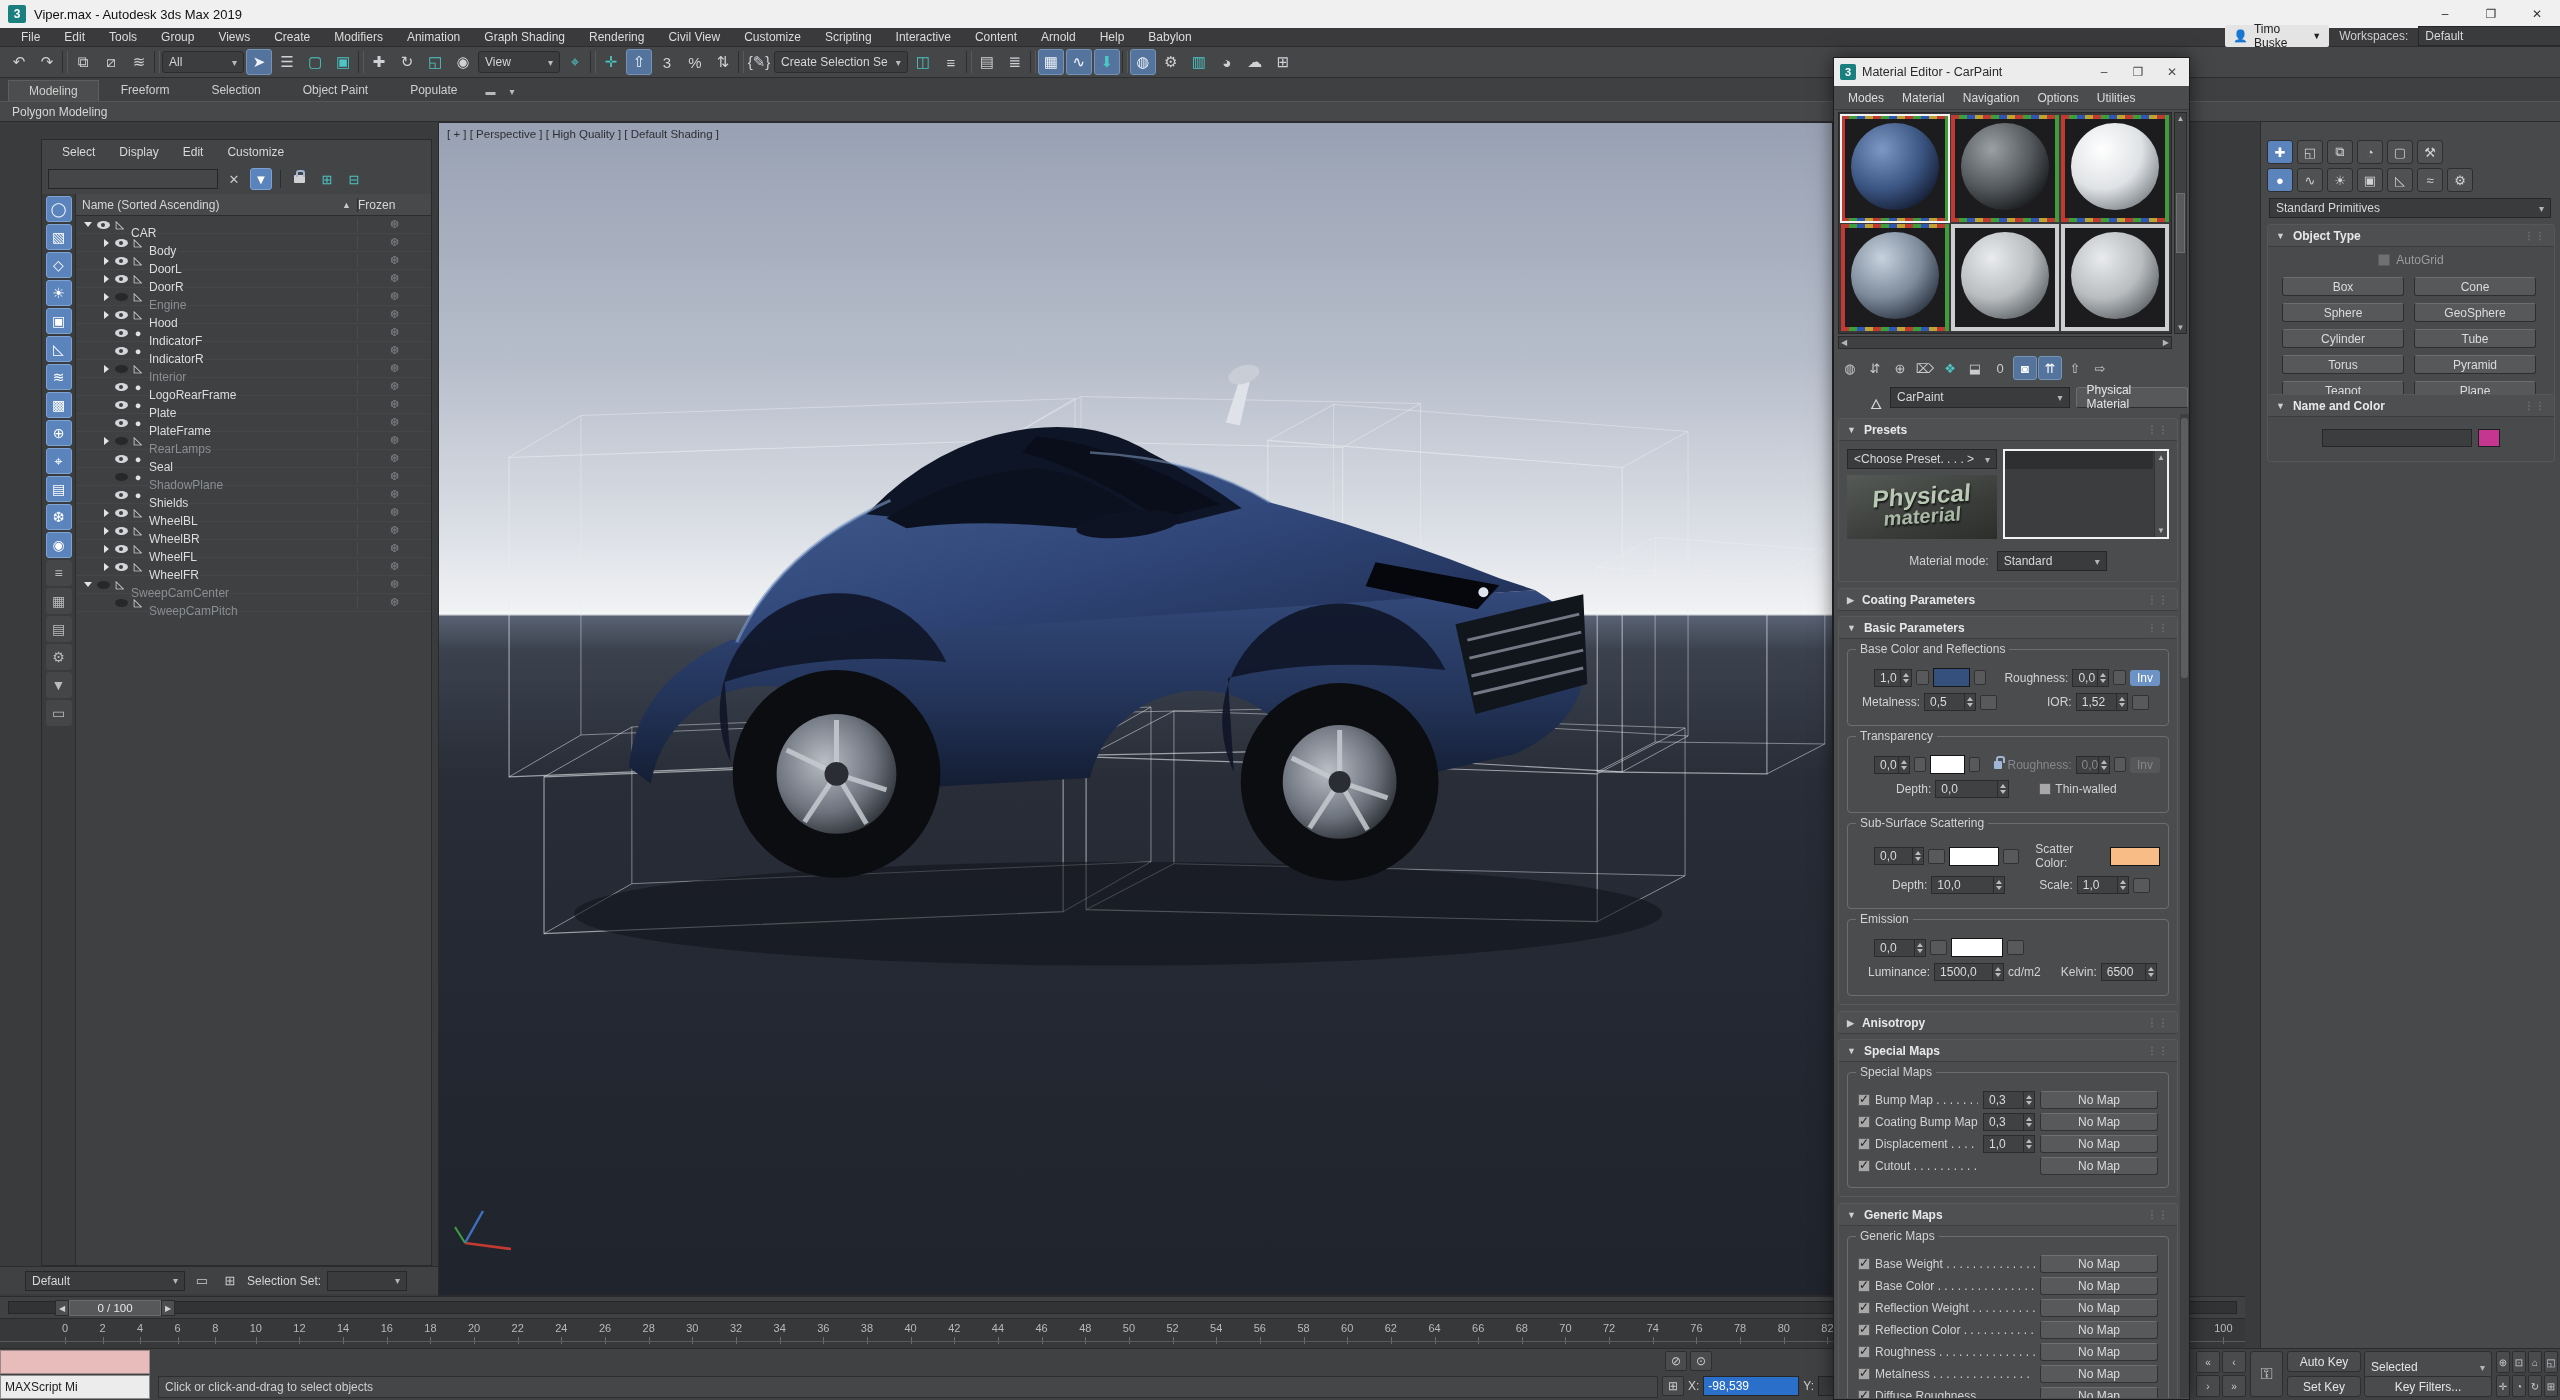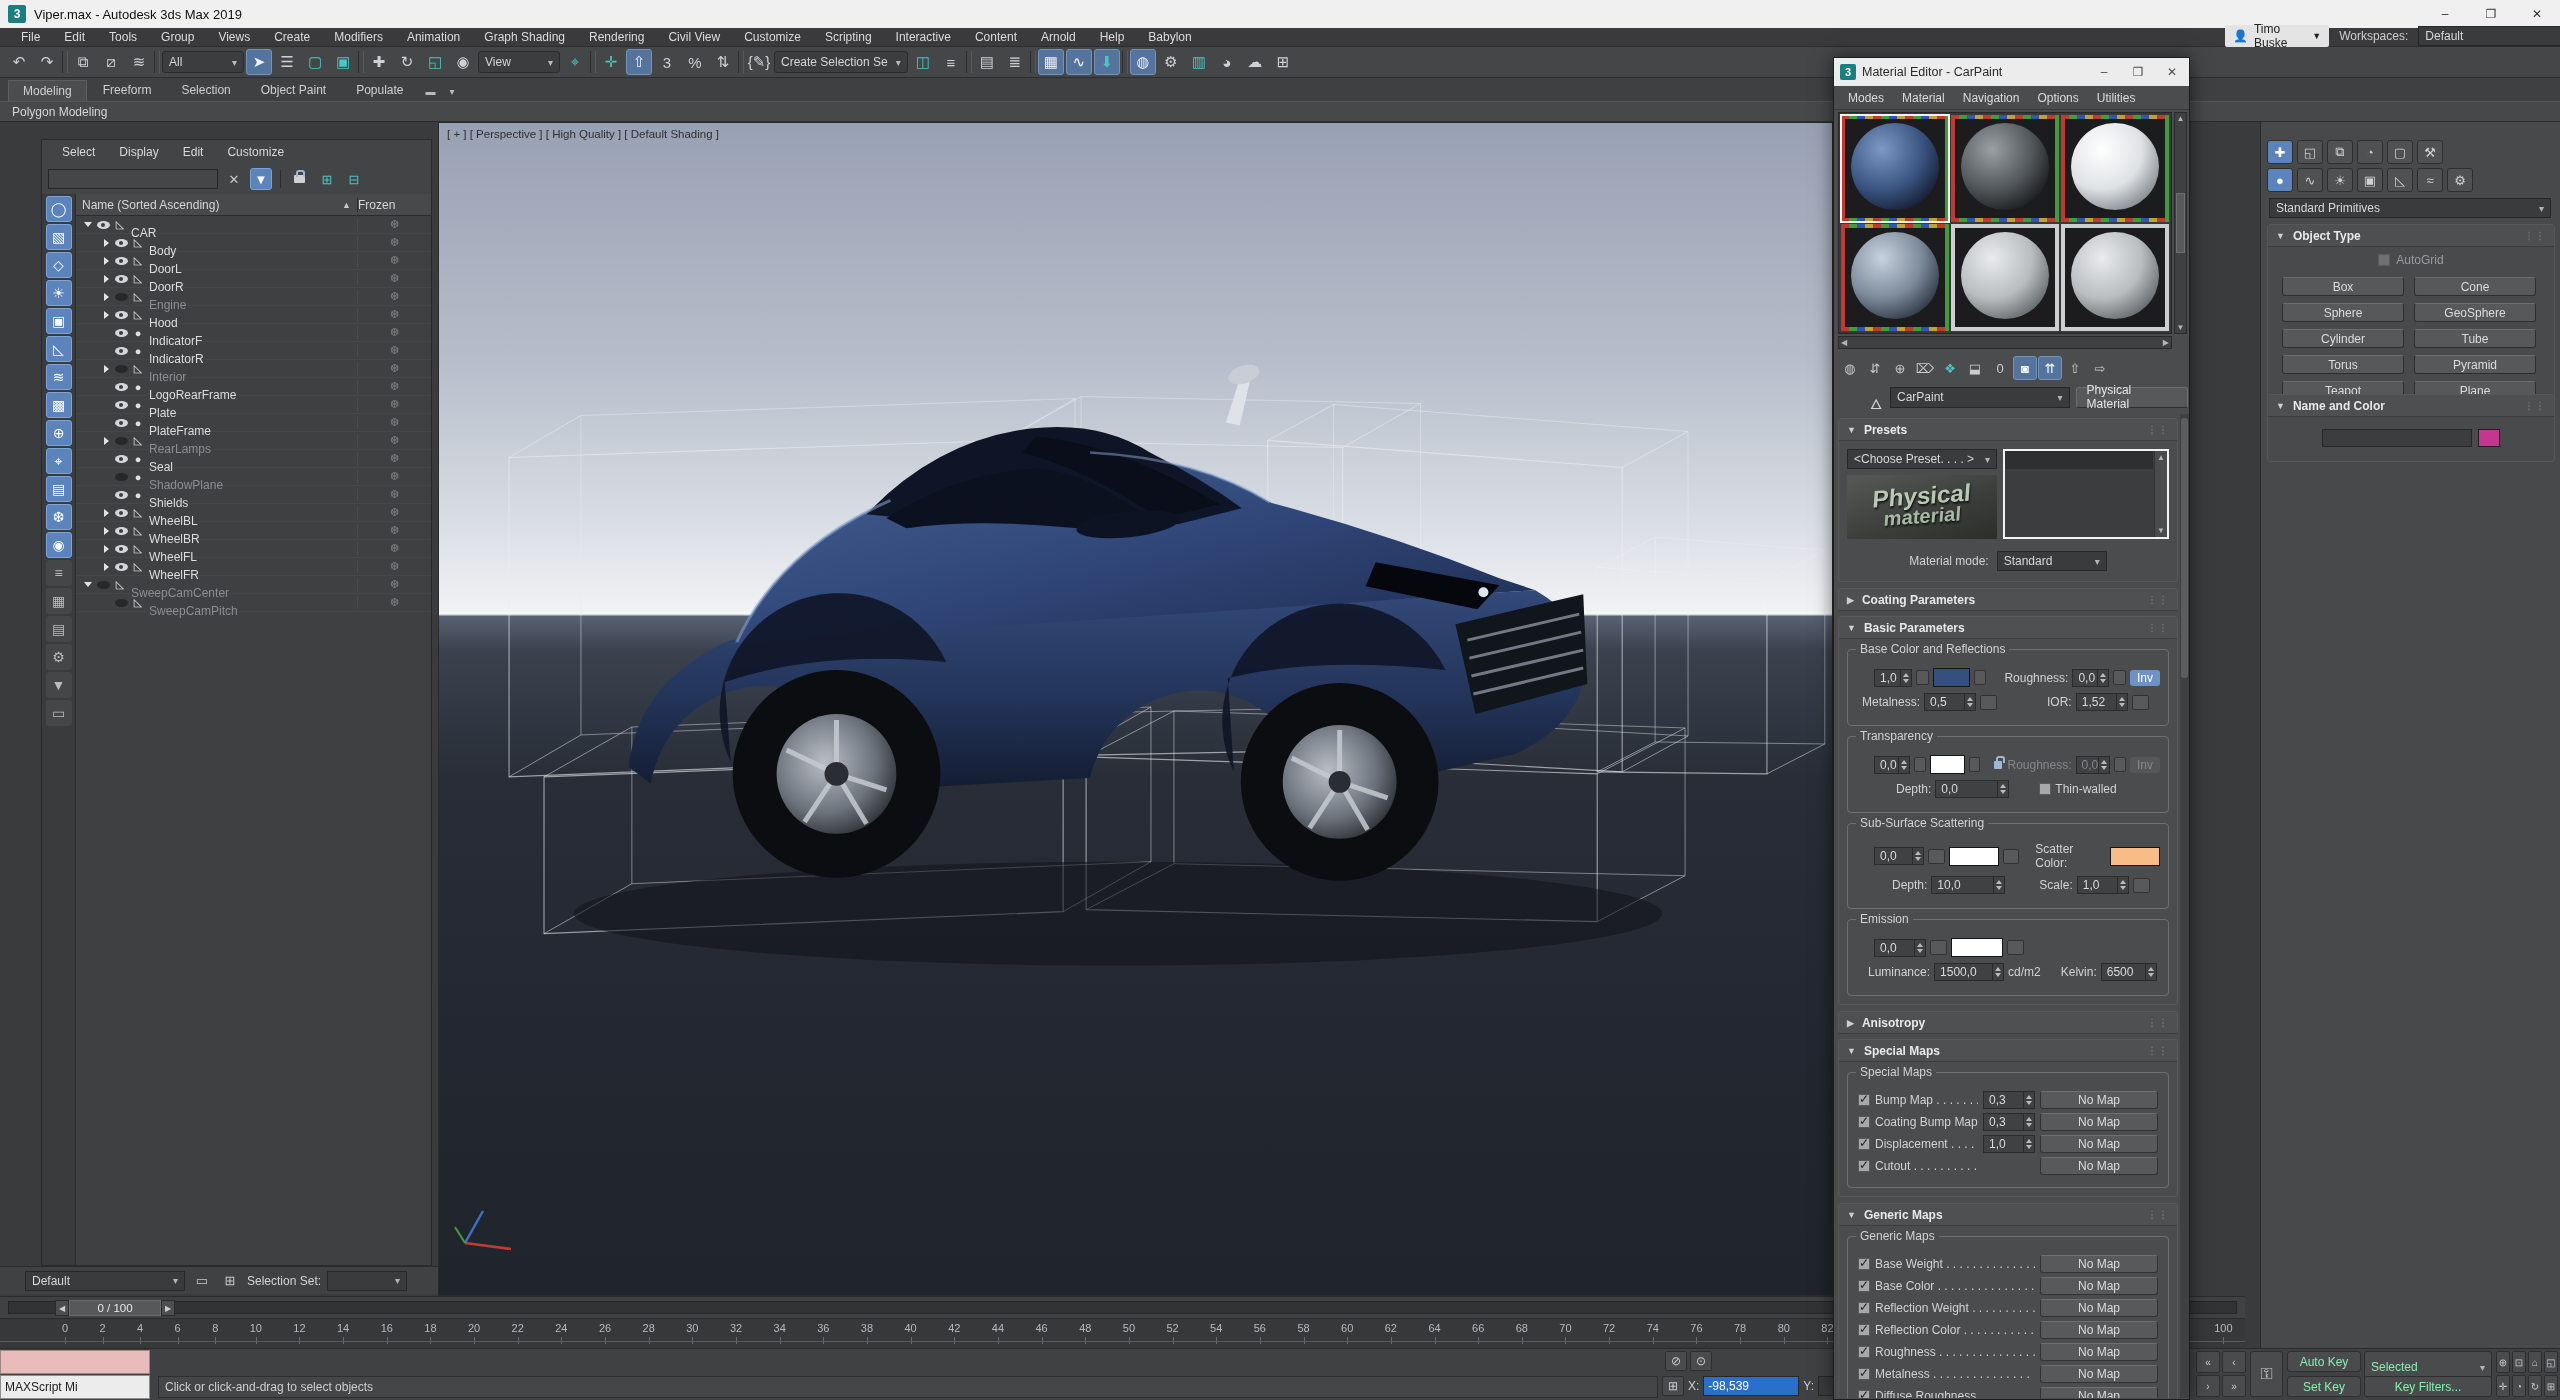--- a/index.html
+++ b/index.html
@@ -21,21 +21,21 @@
   #maintoolbar { left:0; top:47px; width:2560px; height:31px; background:#454648; border-bottom:1px solid #2d2d2f; display:flex; align-items:center; padding-left:6px; gap:2px; }
   .ti { width:26px; height:26px; display:flex; align-items:center; justify-content:center; color:#cfd1d4; font-size:15px; border-radius:3px; }
   .ti[data-on="1"] { background:#54749e; border:1px solid #7493b8; color:#eef2f8; }
   .ti[data-kind="sep"] { width:6px; height:22px; border-left:1px solid #2e2e30; border-right:1px solid #58595b; border-radius:0; }
   .ti[data-kind="dd"] { width:auto; min-width:82px; height:22px; background:#3c3d3f; border:1px solid #2b2b2d; padding:0 6px; font-size:12px; color:#d6d6d6; justify-content:flex-start; }
   .ti[data-kind="dd"]::after { content:"▾"; margin-left:auto; padding-left:8px; color:#b9bbbd; font-size:10px; }
   .teal { color:#4cc6c6 !important; }
 
   
   #ribbontabs { left:0; top:78px; width:2560px; height:23px; background:#3f4042; display:flex; align-items:flex-end; padding-left:8px; gap:2px; }
-  .rtab { padding:3px 14px; color:#cfcfcf; font-size:12px; }
+  .rtab { padding:3px 20px; color:#cfcfcf; font-size:12px; }
   .rtab[data-active="1"] { background:#4c4d4f; border:1px solid #5d5e60; border-bottom:none; }
   .rtabctl { color:#b9b9b9; font-size:10px; padding:4px 6px; }
   #ribbonstrip { left:0; top:101px; width:2560px; height:21px; background:#474849; border-top:1px solid #555658; border-bottom:1px solid #2c2c2e; display:flex; align-items:center; padding-left:12px; color:#d6d6d6; }
 
   
   #explorer { left:41px; top:139px; width:391px; height:1127px; background:#3f4041; border:1px solid #2a2a2c; display:flex; flex-direction:column; }
   #exp-menus { height:24px; display:flex; align-items:center; gap:4px; padding-left:10px; background:#434446; }
   .expmenu { padding:2px 10px; color:#d8d8d8; }
   #exp-search { height:30px; display:flex; align-items:center; gap:5px; padding:0 6px; background:#434446; }
   #exp-search input { width:170px; height:20px; background:#454648; border:1px solid #262628; color:#ddd; padding:0 5px; font-size:12px; }
@@ -104,21 +104,21 @@
   #st-prompt { position:absolute; left:158px; top:27px; width:1500px; height:22px; background:#454648; border:1px solid #2e2e30; display:flex; align-items:center; padding-left:6px; color:#cfcfcf; }
   .stico { width:22px; height:20px; background:#4a4b4d; border:1px solid #2e2e30; border-radius:2px; color:#c9cbcd; display:flex; align-items:center; justify-content:center; font-size:12px; }
   #st-ico1 { position:absolute; left:1665px; top:2px; display:flex; gap:3px; }
   #coords { position:absolute; left:1662px; top:27px; display:flex; align-items:center; gap:4px; }
   .coordlabel { color:#cfcfcf; }
   .coordfld { width:96px; height:20px; background:#3a3b3d; border:1px solid #262628; color:#e8e8e8; display:flex; align-items:center; padding:0 4px; }
   .coordfld.sel { background:#2a6fc9; color:#fff; }
   #playmini { position:absolute; left:2196px; top:2px; width:50px; height:46px; display:grid; grid-template-columns:1fr 1fr; grid-template-rows:1fr 1fr; gap:2px; }
   .pbtn { background:#4a4b4d; border:1px solid #2e2e30; color:#c9cbcd; font-size:10px; display:flex; align-items:center; justify-content:center; border-radius:2px; }
   #keybig { position:absolute; left:2250px; top:2px; width:33px; height:46px; background:#4a4b4d; border:1px solid #2e2e30; border-radius:3px; color:#c9cbcd; display:flex; align-items:center; justify-content:center; font-size:16px; }
-  .kbtn { position:absolute; height:21px; background:#4a4b4d; border:1px solid #2e2e30; border-radius:3px; color:#86efac; display:flex; align-items:center; justify-content:center; font-size:12px; }
+  .kbtn { position:absolute; height:21px; background:#4a4b4d; border:1px solid #2e2e30; border-radius:3px; color:#e5e5e5; display:flex; align-items:center; justify-content:center; font-size:12px; }
   #autokey { left:2287px; top:2px; width:74px; }
   #setkey { left:2287px; top:27px; width:74px; }
   #seldd { left:2364px; top:2px; width:128px; height:32px; }
   #keyfilters { left:2364px; top:27px; width:128px; }
   #navic { position:absolute; left:2496px; top:2px; width:62px; height:46px; display:grid; grid-template-columns:repeat(4,1fr); grid-template-rows:1fr 1fr; gap:2px; }
 
   
   #rightpanel { left:2260px; top:122px; width:300px; height:1226px; background:#48494b; border-left:1px solid #2b2b2d; }
   #cp-tabs { position:absolute; left:6px; top:18px; display:flex; gap:4px; }
   #cp-cats { position:absolute; left:6px; top:46px; display:flex; gap:4px; }

